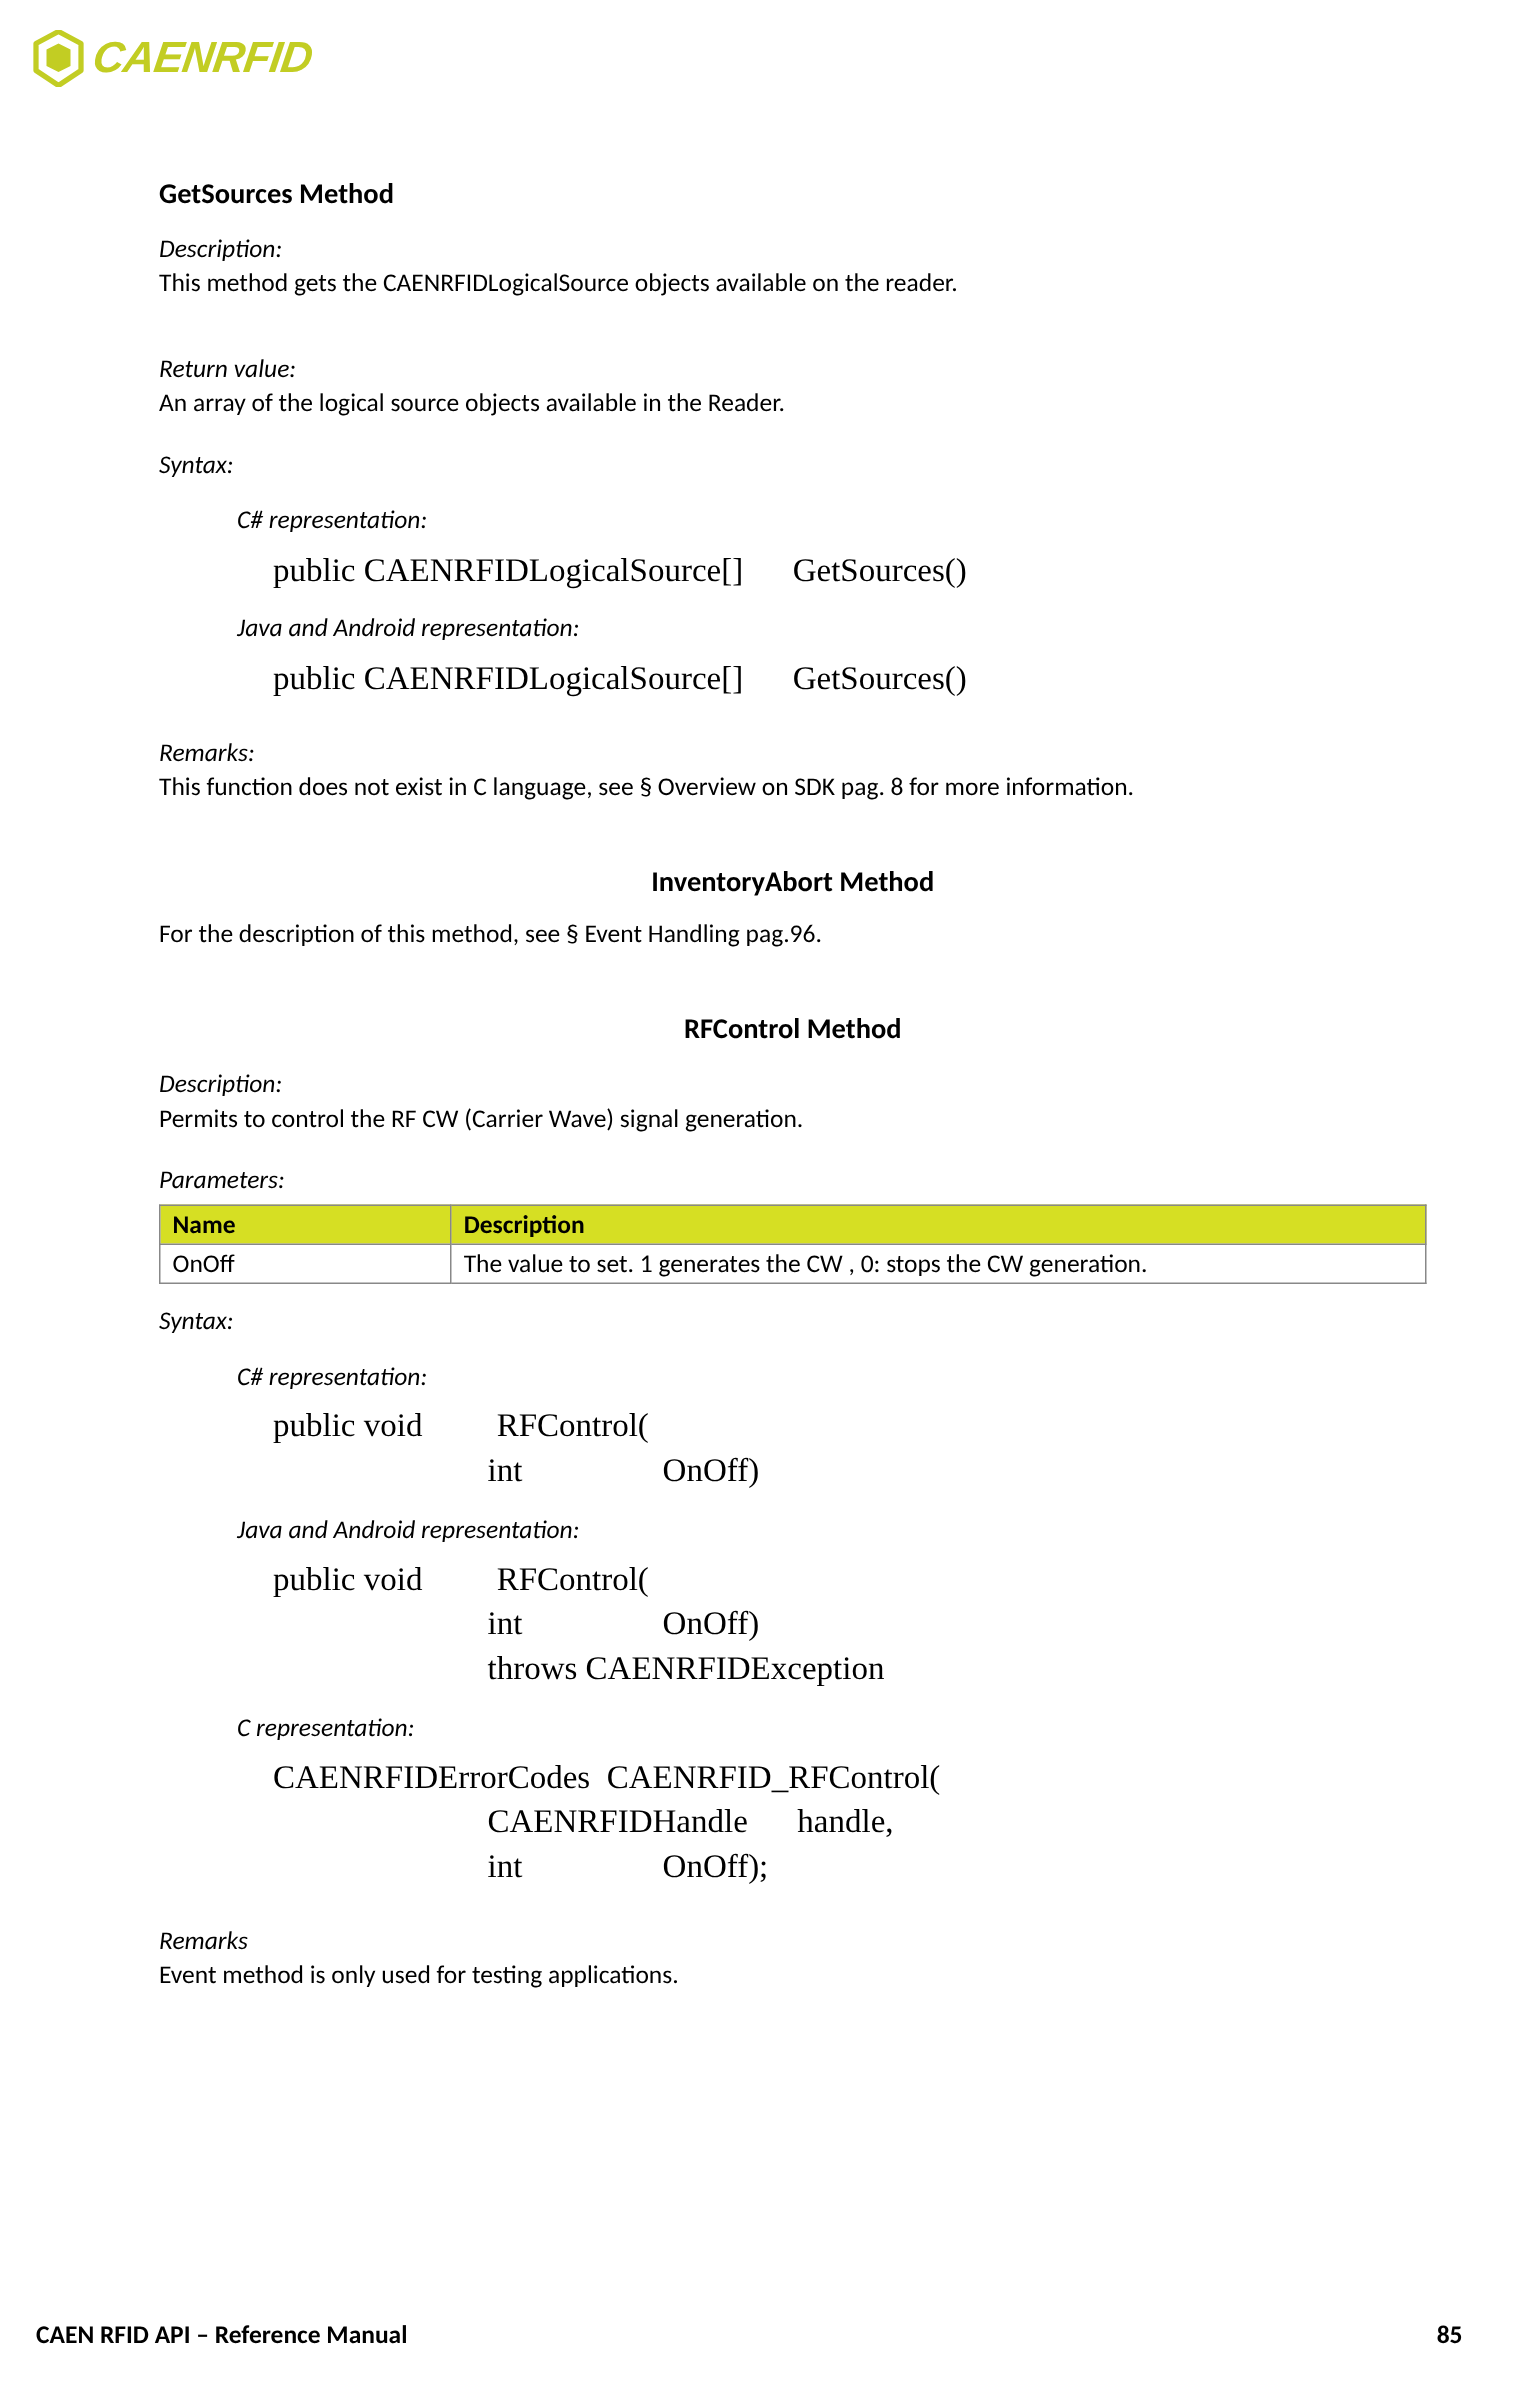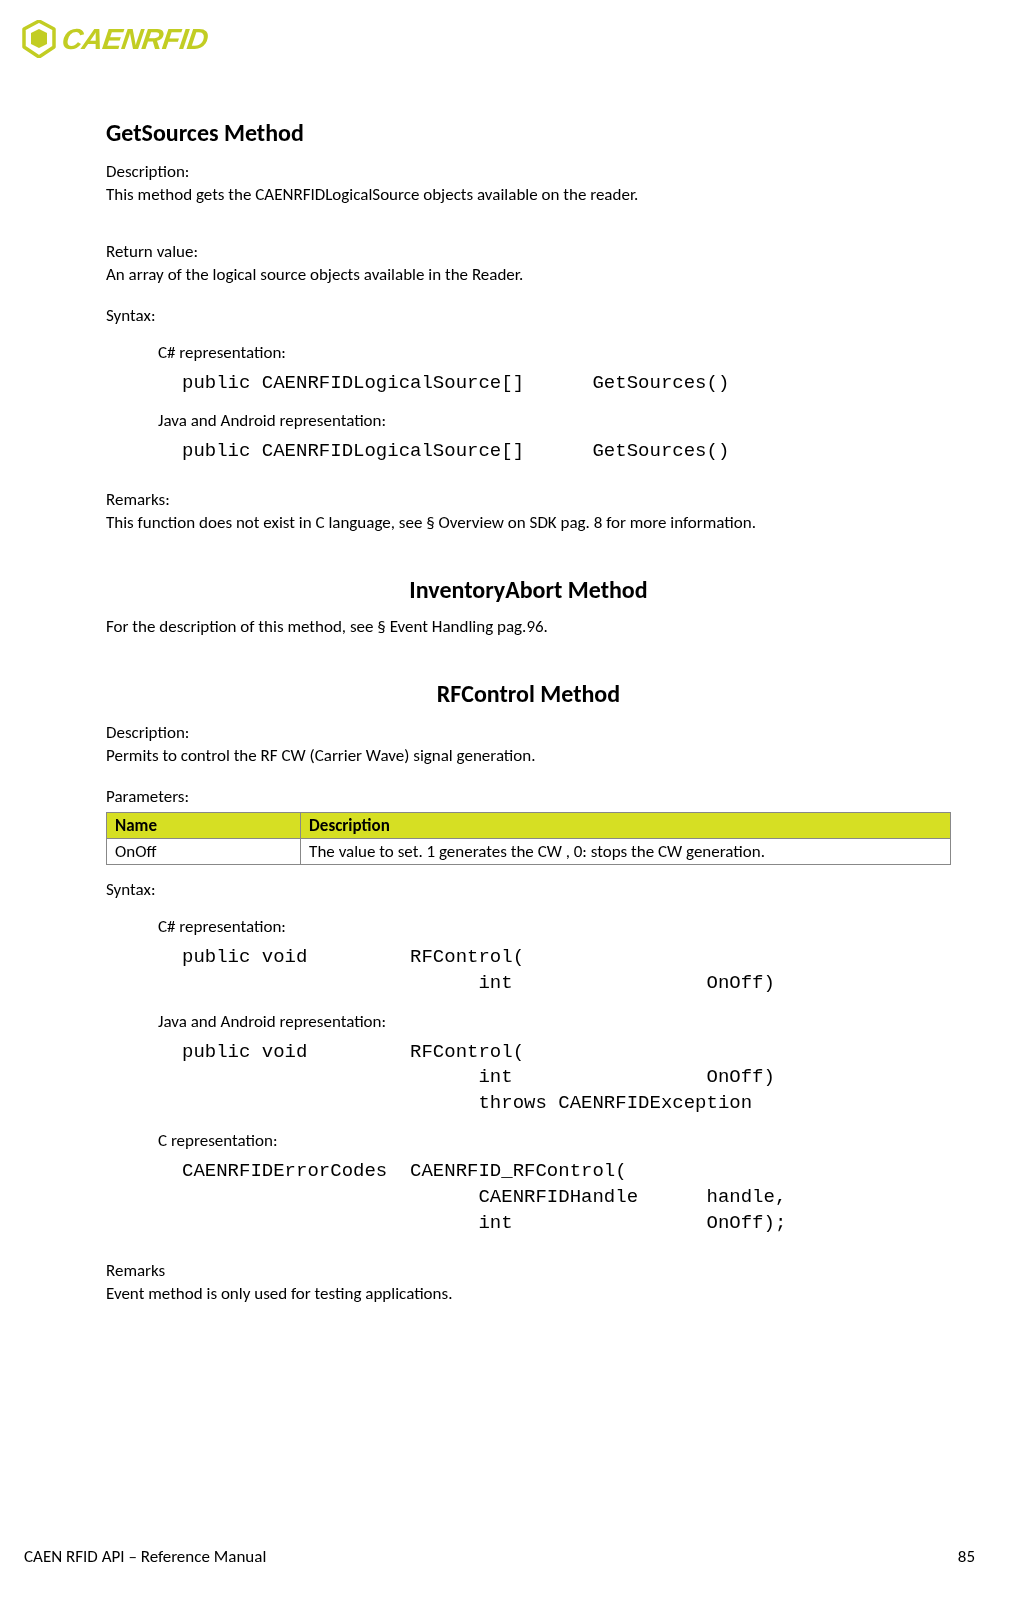--- a/index.html
+++ b/index.html
@@ -29,35 +29,36 @@
     font-style: italic;
     transform: skewX(-8deg);
     display: inline-block;
   }
   .content {
     margin-left: 90px;
     margin-right: 60px;
     font-size: 17px;
   }
   h2 {
-    font-size: 24px;
+    font-size: 19px;
     font-weight: 700;
     margin-top: 12px;
     margin-bottom: 12px;
   }
   .label-italic {
+    font-style: italic;
     font-weight: 400;
     margin-top: 14px;
   }
   p { line-height: 1.35; }
   .indent1 { margin-left: 52px; }
   .indent2 { margin-left: 76px; }
   pre.code {
-    font-family: Liberation Mono, monospace;
-    font-size: 19px;
+    font-family: Liberation Serif, serif;
+    font-size: 22px;
     margin-top: 6px;
     margin-bottom: 10px;
     white-space: pre;
     line-height: 1.35;
   }
   table.params {
     width: 100%;
     border-collapse: collapse;
     margin-top: 4px;
     margin-bottom: 14px;
@@ -77,21 +78,21 @@
     margin-left: 13px;
   }
   .footer {
     position: absolute;
     bottom: 34px;
     left: 24px;
     right: 36px;
     display: flex;
     justify-content: space-between;
     font-size: 17px;
-    font-weight: 400;
+    font-weight: 700;
   }
   .mt-big { margin-top: 40px; text-align: center; }
 </style>
 </head>
 <body>
 
 <div class="logo">
   <svg width="34" height="38" viewBox="0 0 34 38">
     <polygon points="17,1 32,9 32,27 17,37 2,27 2,9" fill="none" stroke="#c2cd23" stroke-width="3.5" stroke-linejoin="round"></polygon>
     <path d="M17 9 L25 13 L25 24 L17 28 L9 24 L9 13 Z M17 13 L21 15 L21 22 L17 24 L13 22 L13 15 Z" fill="#c2cd23"></path>

